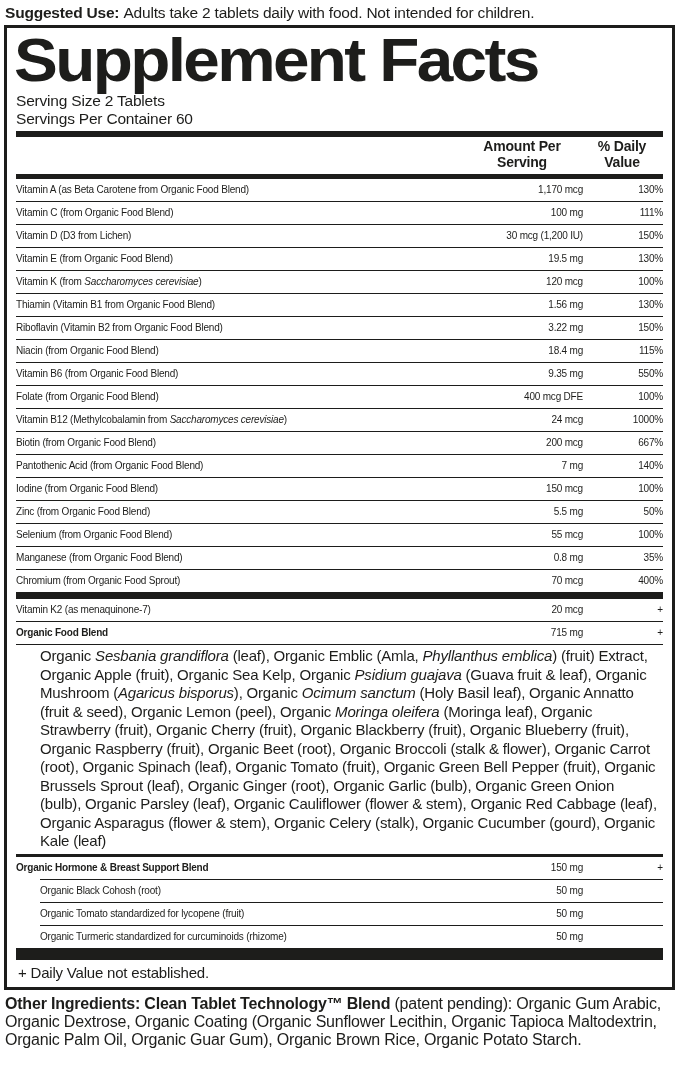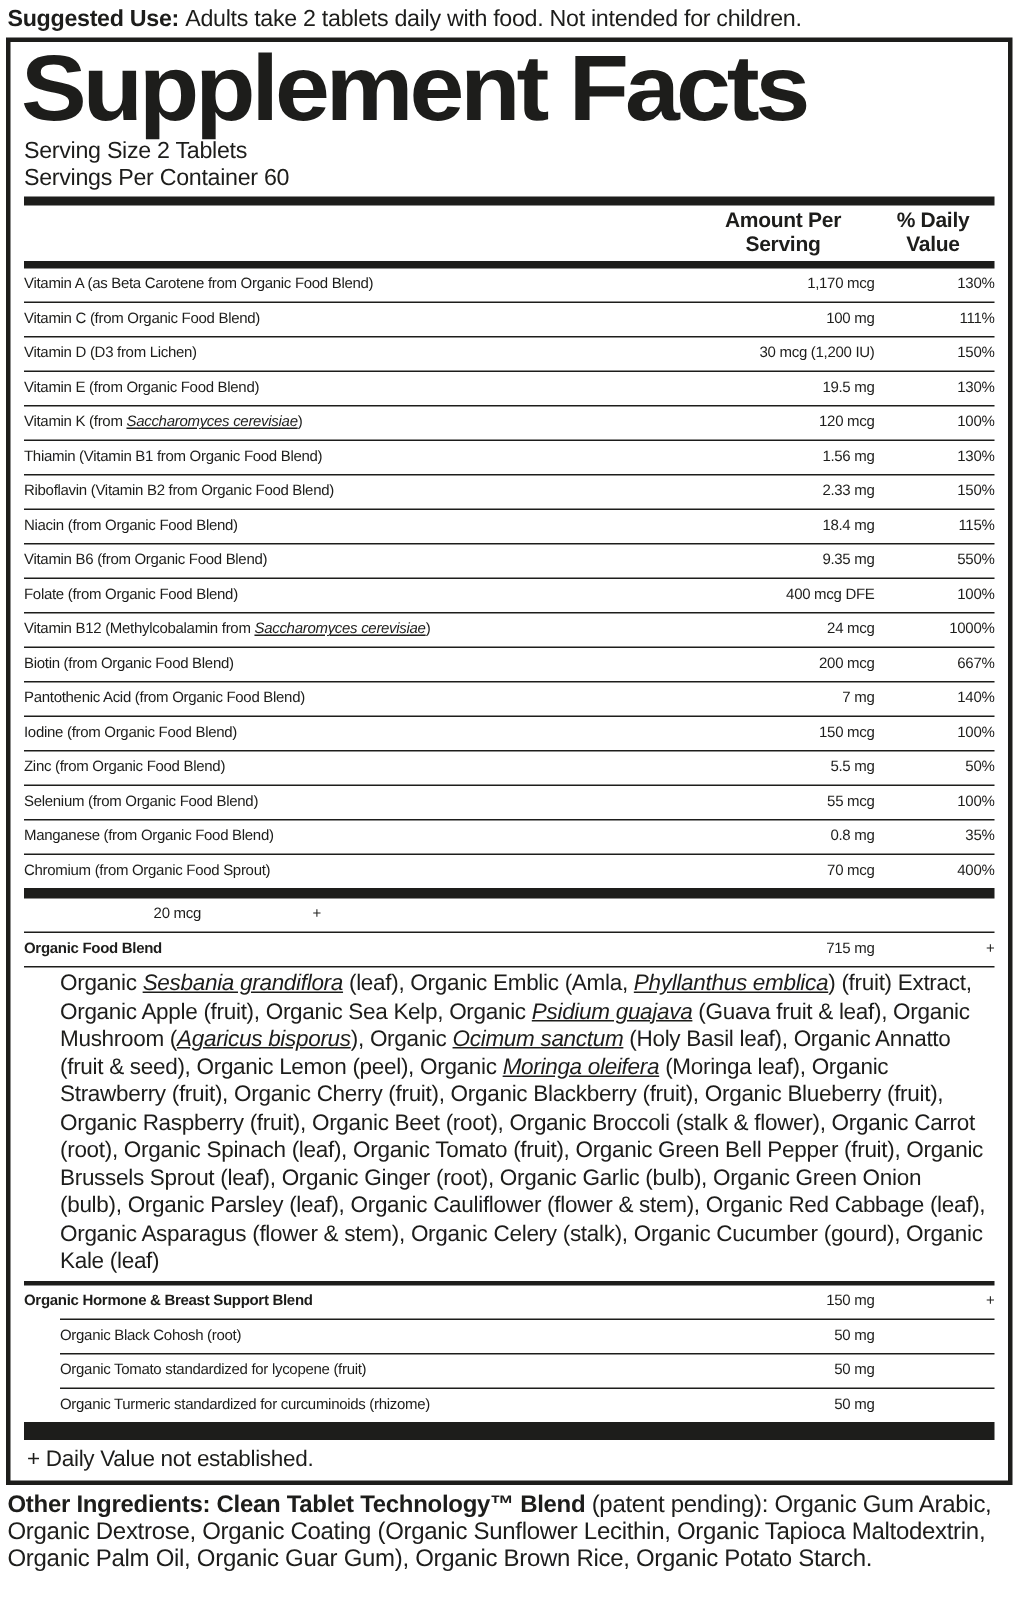--- a/index.html
+++ b/index.html
@@ -40,21 +40,21 @@
   .row.sub .label { padding-left: 24px; }
   .row.section .label { font-weight: bold; }
   .row .amount { min-width: 118px; text-align: right; white-space: nowrap; }
   .row .dv { width: 80px; text-align: right; white-space: nowrap; }
   .rule { height: 1px; background: #1d1d1b; }
   .rule.indent { margin-left: 24px; }
   .blend-text { font-size: 15px; line-height: 18.5px; padding: 2px 4px 3px 24px; }
   .bar-footnote { height: 12px; background: #1d1d1b; }
   .footnote { font-size: 15px; padding: 4px 0 6px 2px; }
   .other-ingredients { font-size: 16px; line-height: 1.14; margin: 5px 5px 0 5px; }
-  i { font-style: italic; text-decoration: underline; }
+  i { font-style: italic; }
 </style>
 </head>
 <body>
 
 <div class="suggested"><b>Suggested Use: </b><span>Adults take 2 tablets daily with food. Not intended for children.</span></div>
 
 <div class="facts-box">
   <div class="facts-title">Supplement Facts</div>
   <div class="serving-line">Serving Size 2 Tablets</div>
   <div class="serving-line">Servings Per Container 60</div>
@@ -102,21 +102,21 @@
         </div>
         <div class="rule"></div>
         <div class="row ">
           <span class="label">Thiamin (Vitamin B1 from Organic Food Blend)</span>
           <span class="amount">1.56 mg</span>
           <span class="dv">130%</span>
         </div>
         <div class="rule"></div>
         <div class="row ">
           <span class="label">Riboflavin (Vitamin B2 from Organic Food Blend)</span>
-          <span class="amount">2.33 mg</span>
+          <span class="amount">3.22 mg</span>
           <span class="dv">150%</span>
         </div>
         <div class="rule"></div>
         <div class="row ">
           <span class="label">Niacin (from Organic Food Blend)</span>
           <span class="amount">18.4 mg</span>
           <span class="dv">115%</span>
         </div>
         <div class="rule"></div>
         <div class="row ">
@@ -174,20 +174,21 @@
         </div>
         <div class="rule"></div>
         <div class="row ">
           <span class="label">Chromium (from Organic Food Sprout)</span>
           <span class="amount">70 mcg</span>
           <span class="dv">400%</span>
         </div>
       </div>
       <div class="section section-1">
         <div class="row ">
+          <span class="label">Vitamin K2 (as menaquinone-7)</span>
           <span class="amount">20 mcg</span>
           <span class="dv">+</span>
         </div>
         <div class="rule"></div>
         <div class="row section">
           <span class="label">Organic Food Blend</span>
           <span class="amount">715 mg</span>
           <span class="dv">+</span>
         </div>
         <div class="rule"></div>

